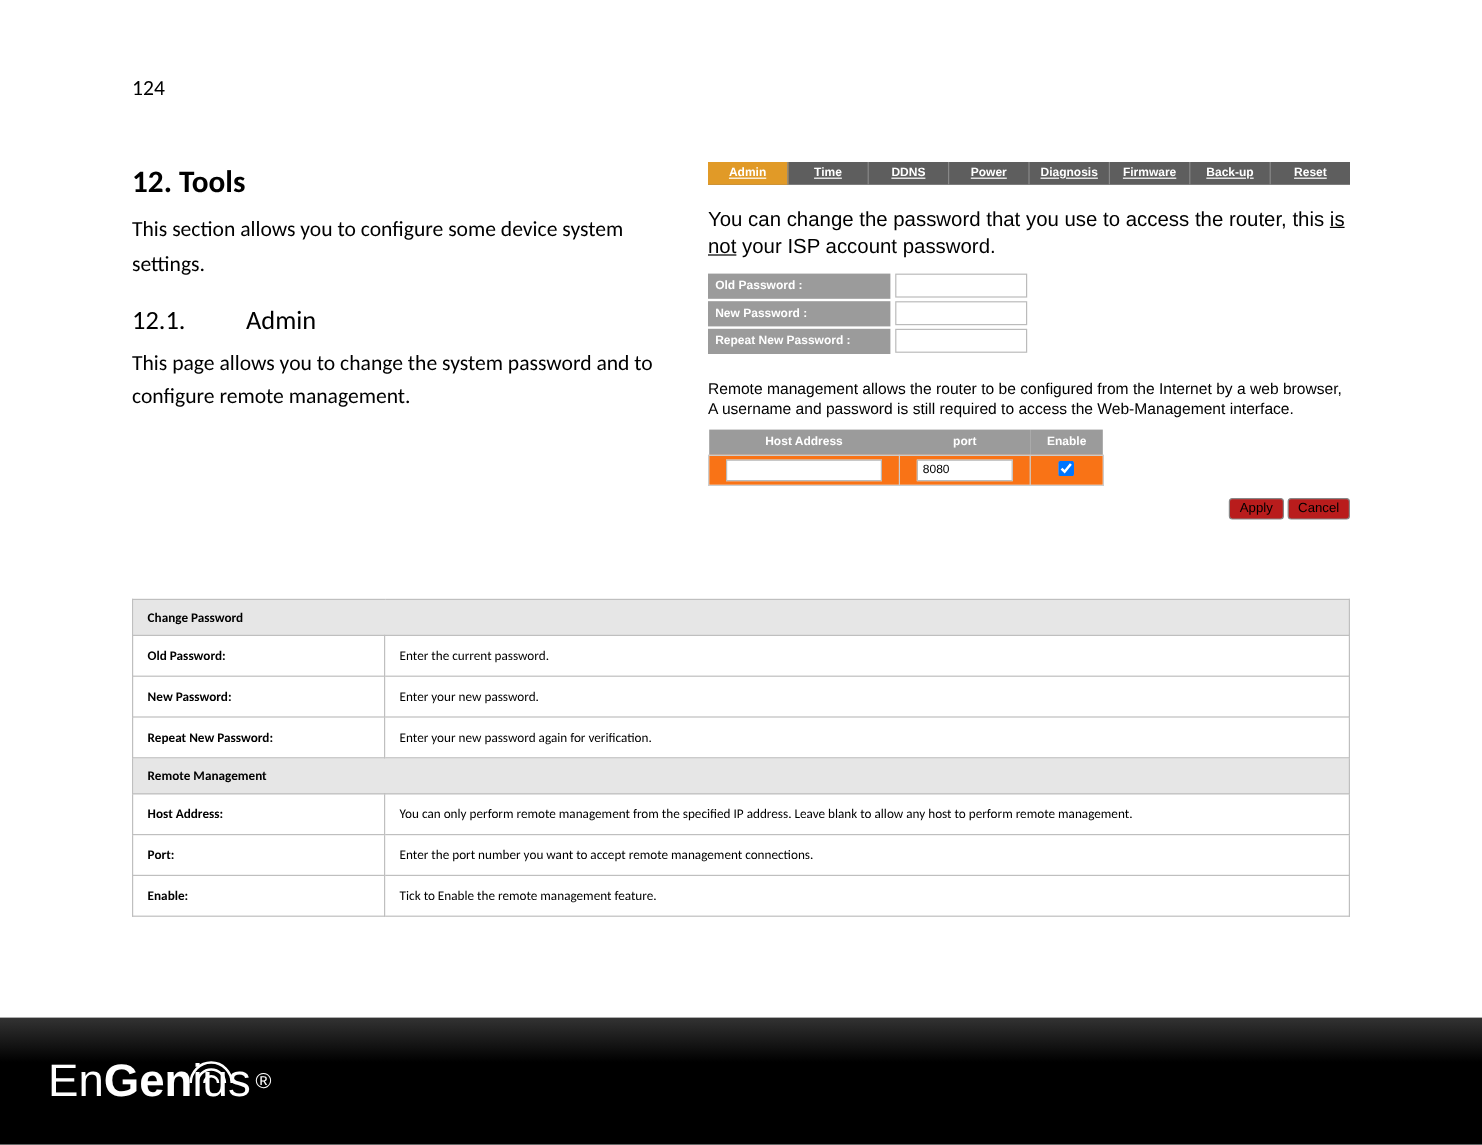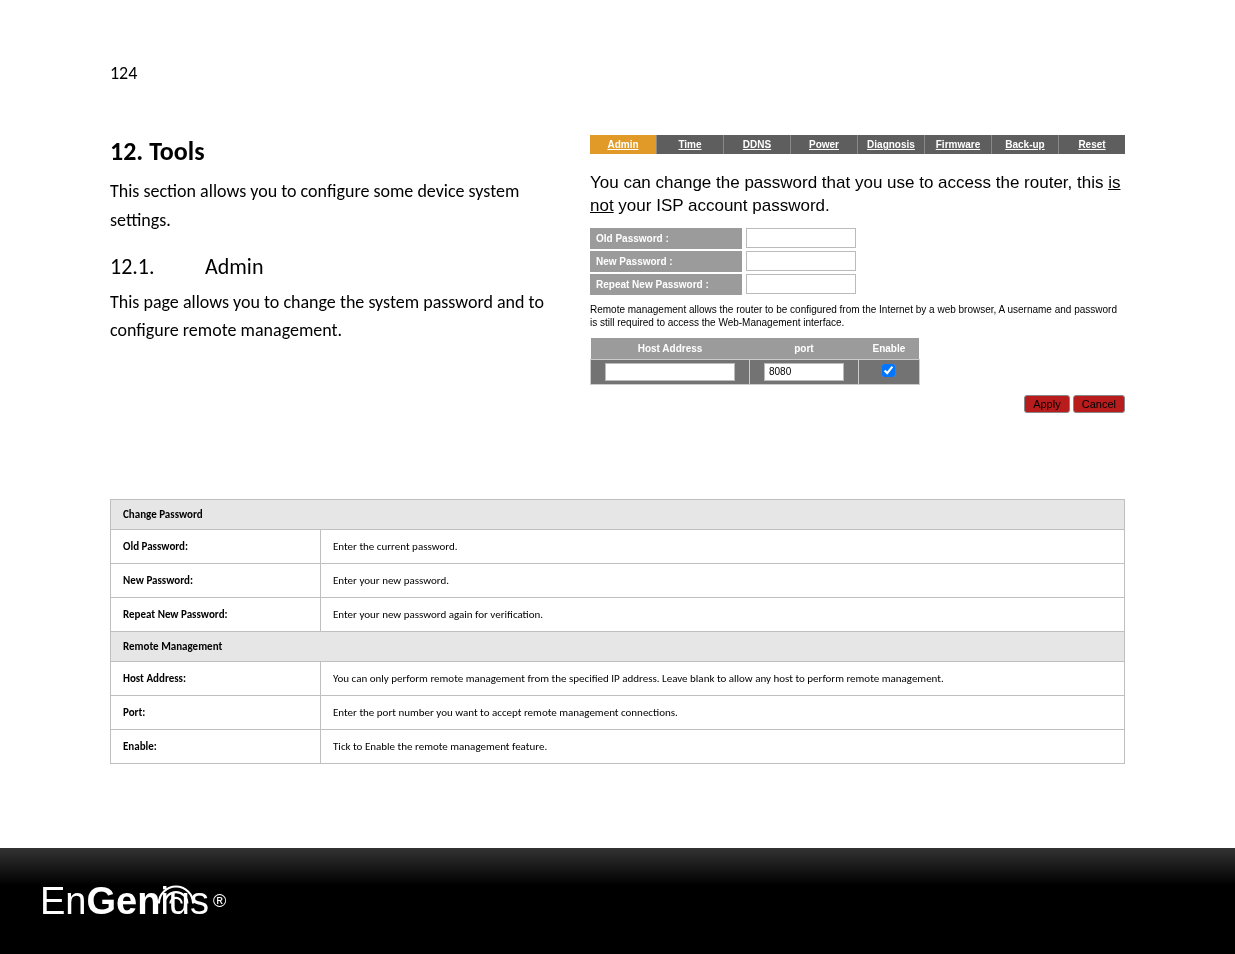--- a/index.html
+++ b/index.html
@@ -91,40 +91,40 @@
   }
   .pw-input {
     border: 1px solid #bbb;
     background: #fff;
     width: 110px;
     margin-left: 4px;
     height: 20px;
   }
 
   .remote-text {
-    margin-top: 8px;
-    font-size: 10px;
+    margin-top: 20px;
+    font-size: 13px;
     line-height: 1.35;
   }
 
   
   .remote-tbl { margin-top: 8px; border-collapse: collapse; }
   .remote-tbl th {
     background: #9b9b9b;
     color: #fff;
     font-size: 10px;
     font-weight: 700;
     padding: 5px 14px;
     text-align: center;
   }
   .remote-tbl td {
     border: 1px solid #ccc;
     padding: 3px 14px;
     text-align: center;
-    background: #737373;
+    background: #f97316;
   }
   .remote-tbl input.txt {
     border: 1px solid #bbb;
     width: 130px;
     height: 18px;
     font-size: 10px;
     text-align: left;
     padding-left: 4px;
   }
   .remote-tbl input.port {

